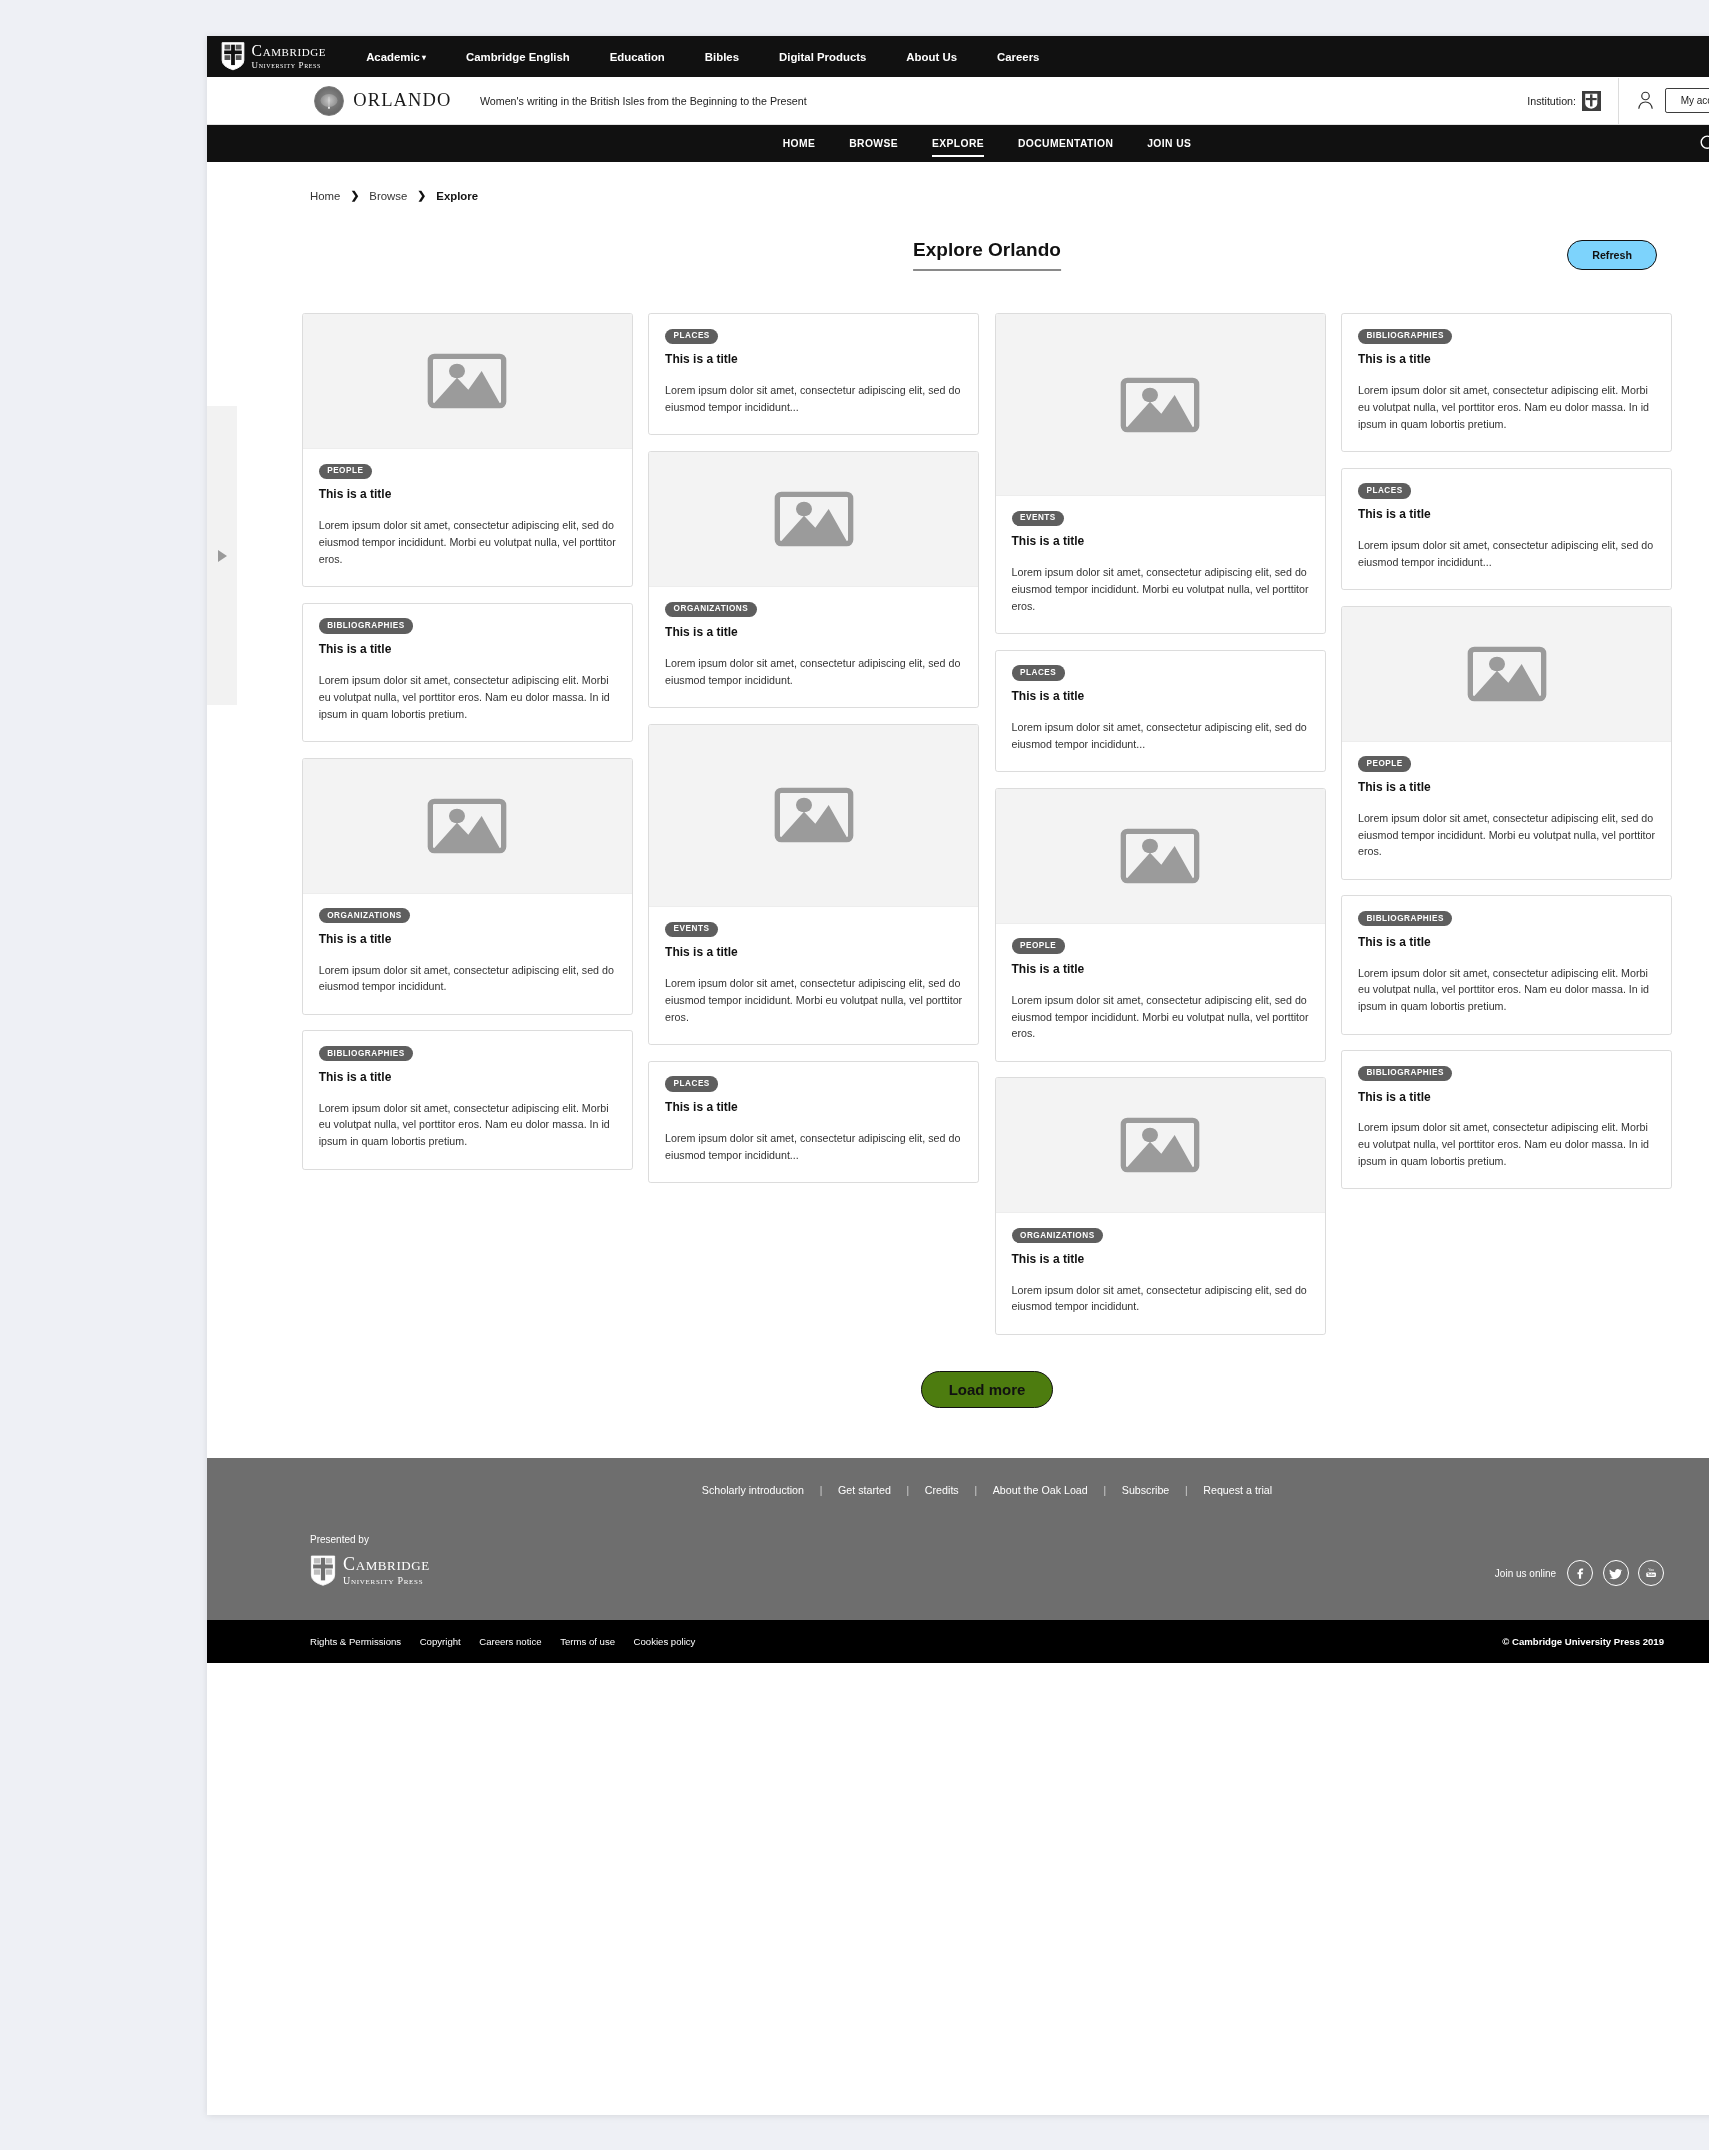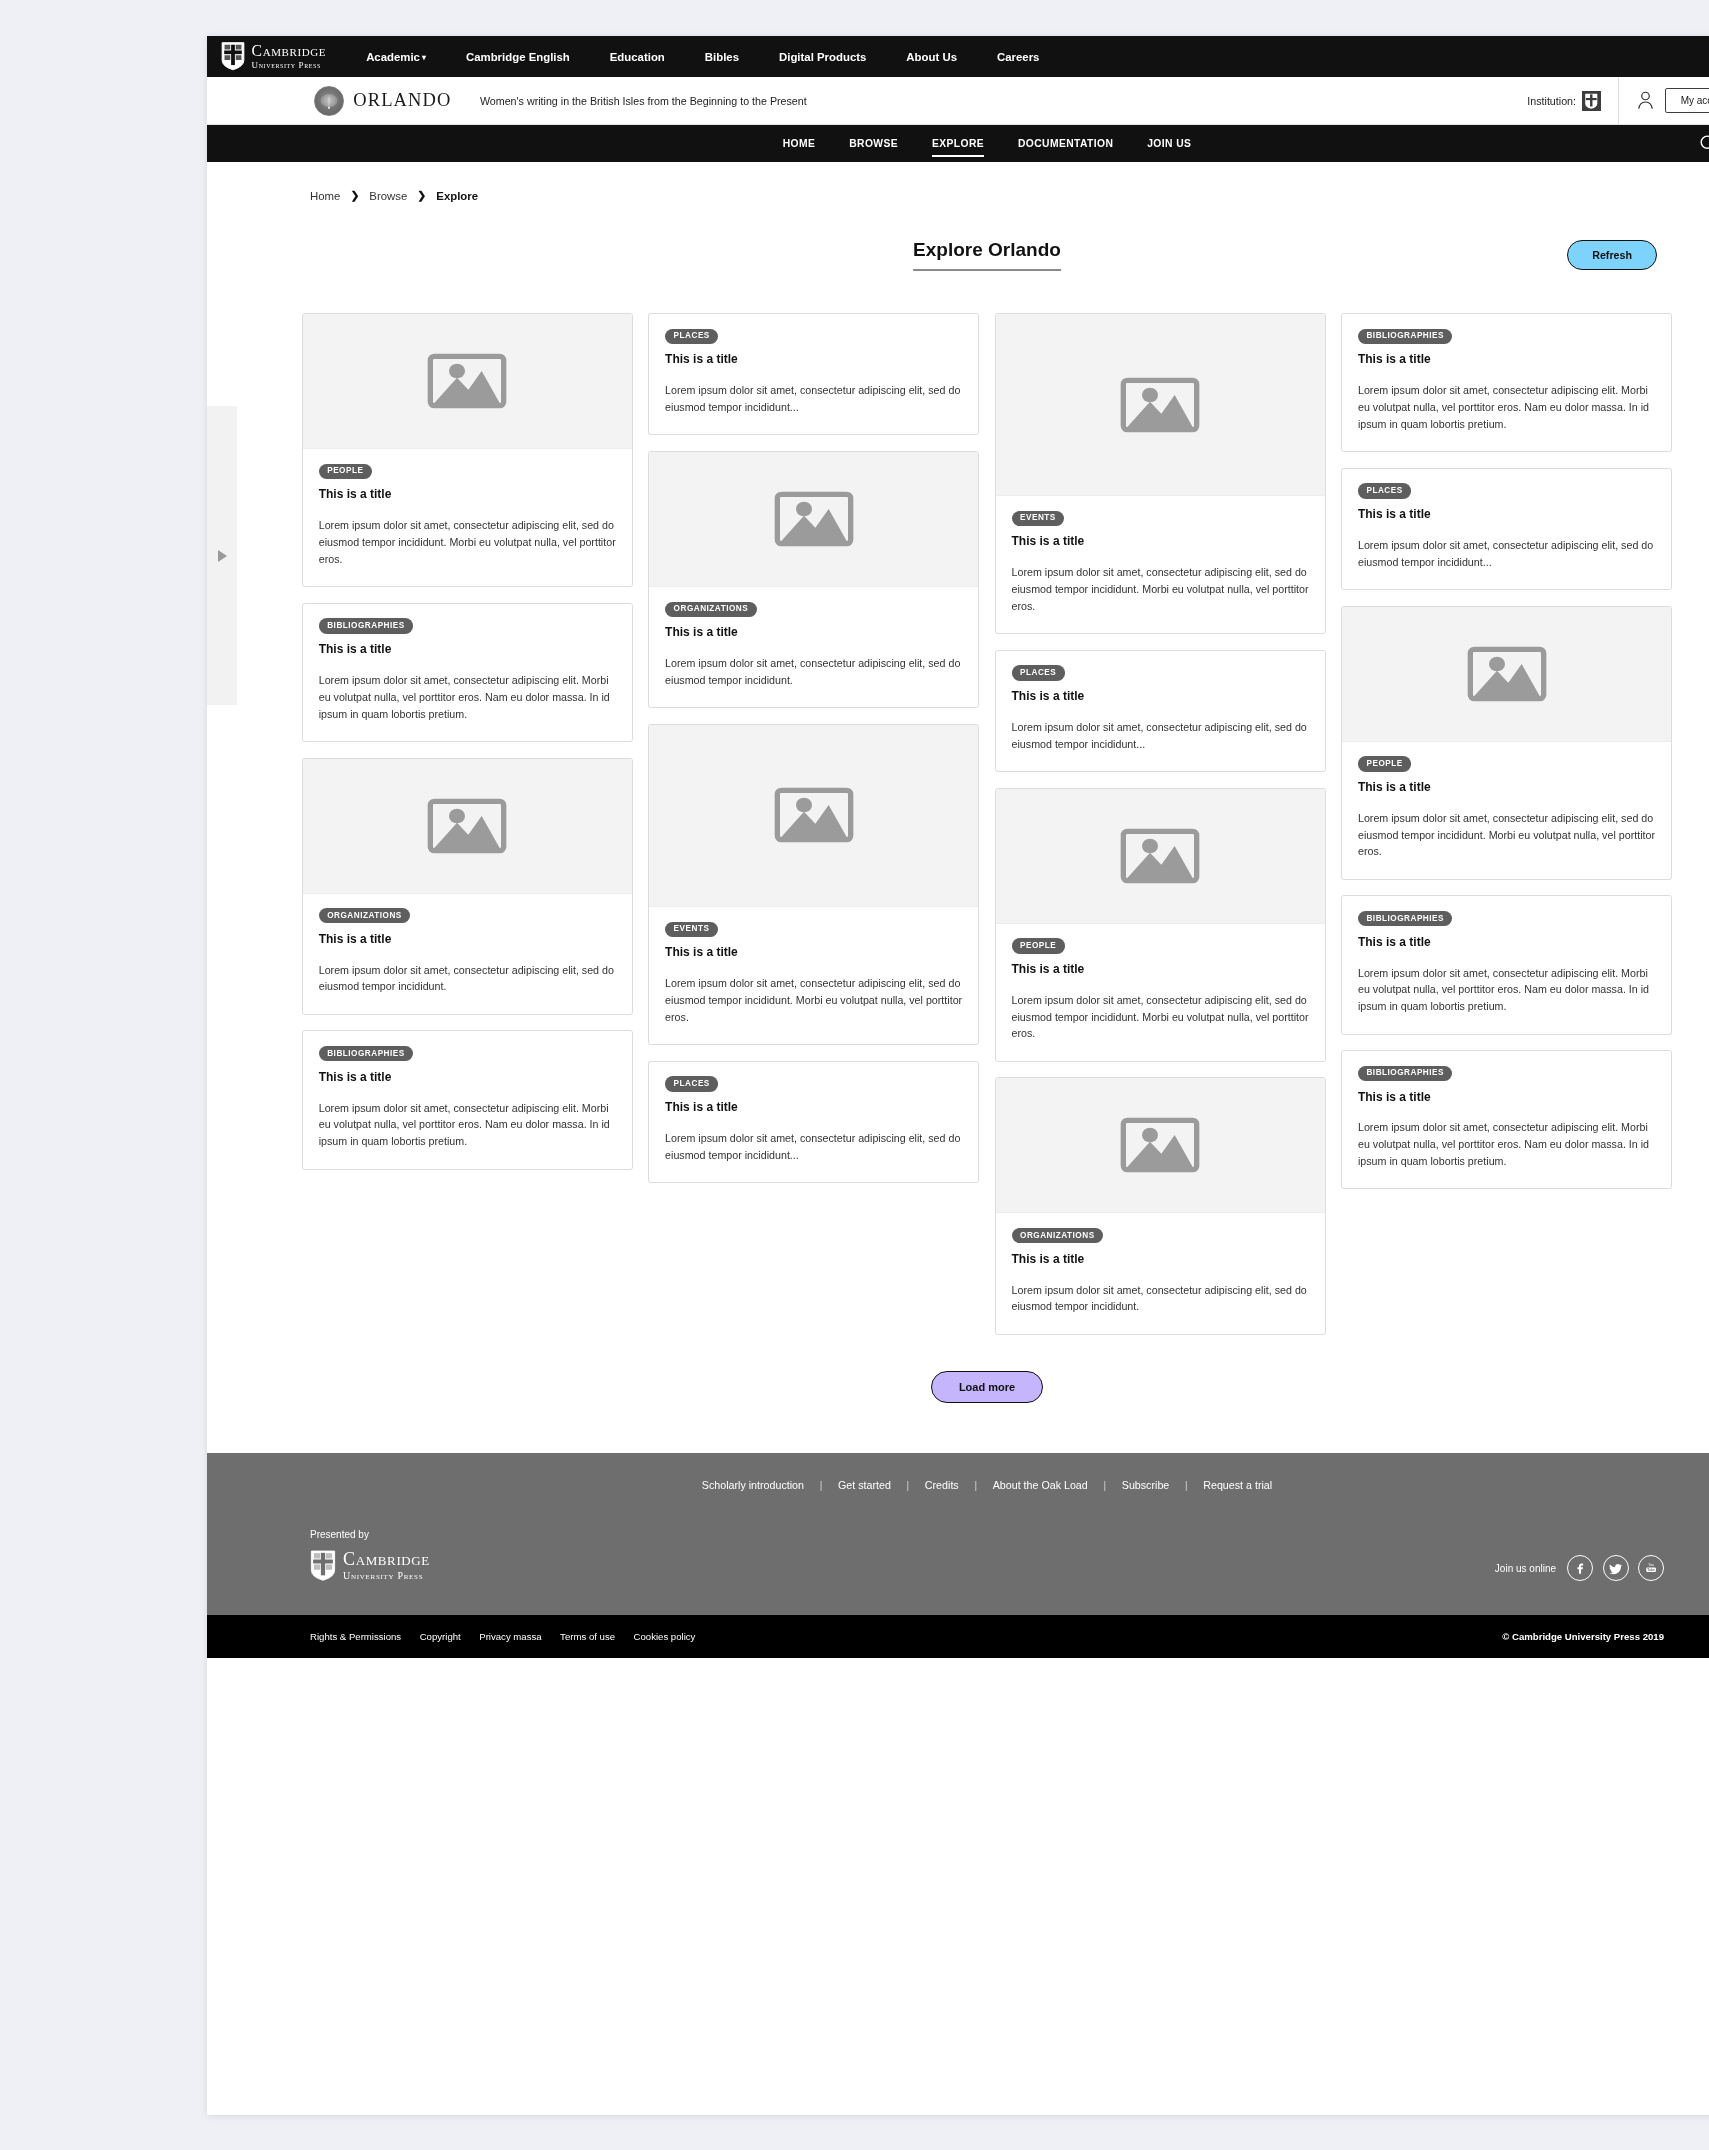--- a/index.html
+++ b/index.html
@@ -164,22 +164,22 @@
   .card-title {
     font-size: 12px; font-weight: 700; color: #111; margin-top: 8.5px;
   }
   .card-text {
     font-size: 10.7px; line-height: 1.57; color: #333; margin-top: 15.7px;
   }
 
   
   .loadmore-wrap { display: flex; justify-content: center; padding: 36px 0 50px 0; }
   .loadmore-btn {
-    border: 1.4px solid #111; background: #c4b5fd; border-radius: 18.5px;
-    font-size: 11px; font-weight: 700; color: #111;
+    border: 1.4px solid #111; background: #4d7c0f; border-radius: 18.5px;
+    font-size: 15px; font-weight: 700; color: #111;
     padding: 9.3px 27px; cursor: pointer; font-family: "Liberation Sans", sans-serif;
   }
 
   
   .footer { background: #6e6e6e; padding: 26px 0 0 0; }
   .flinks {
     display: flex; justify-content: center; align-items: center;
     gap: 0; padding-bottom: 38px;
   }
   .flinks a { color: #fff; font-size: 10.7px; text-decoration: none; padding: 0 15.7px; }
@@ -479,21 +479,21 @@
             <rect x="3.5" y="10" width="15" height="7.2" rx="1.8" fill="#fff"></rect>
             <text x="11" y="15.9" font-size="5" fill="#6e6e6e" text-anchor="middle" font-weight="bold" font-family="Liberation Sans, sans-serif">Tube</text>
           </svg>
         </div>
       </div>
     </div>
     <div class="legal">
       <div class="legal-left">
         <a href="#">Rights &amp; Permissions</a>
         <a href="#">Copyright</a>
-        <a href="#">Privacy massa</a>
+        <a href="#">Careers notice</a>
         <a href="#">Terms of use</a>
         <a href="#">Cookies policy</a>
       </div>
       <div class="legal-right">© Cambridge University Press 2019</div>
     </div>
   </div>
 
 </div>
 
 

